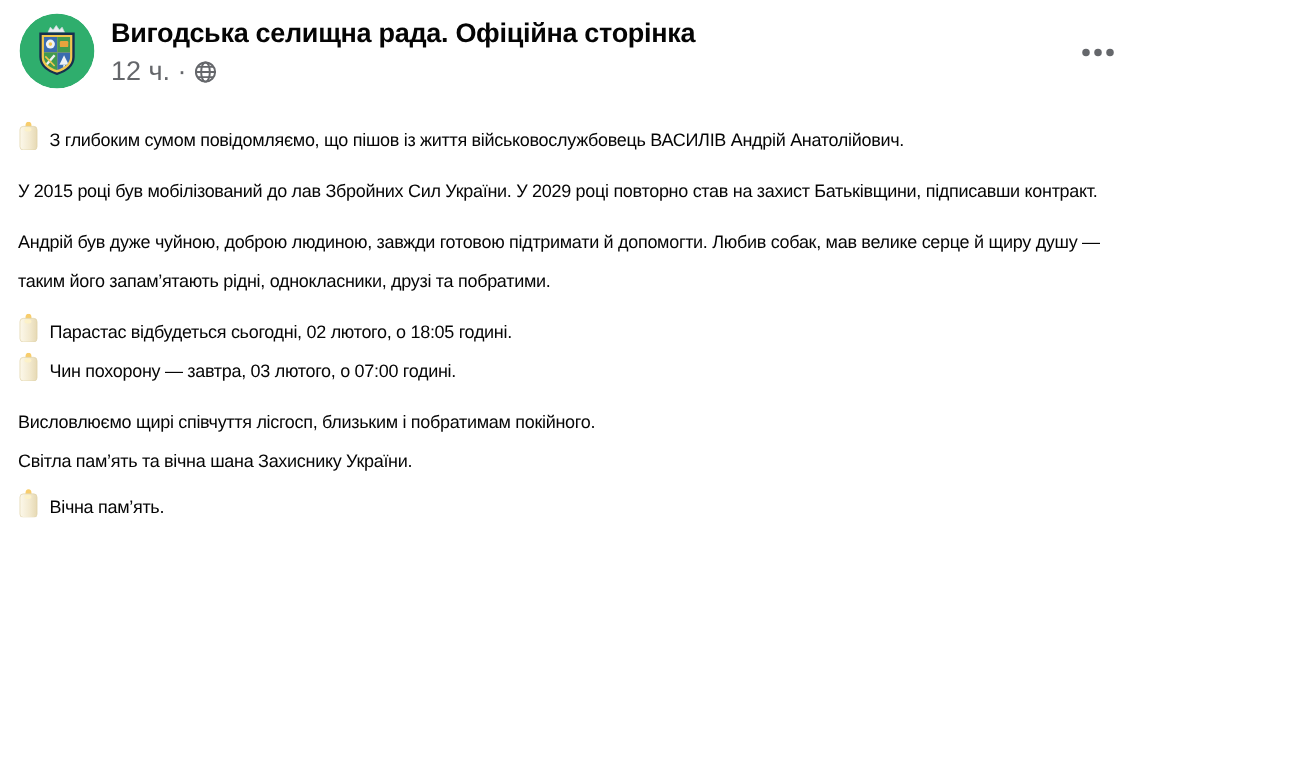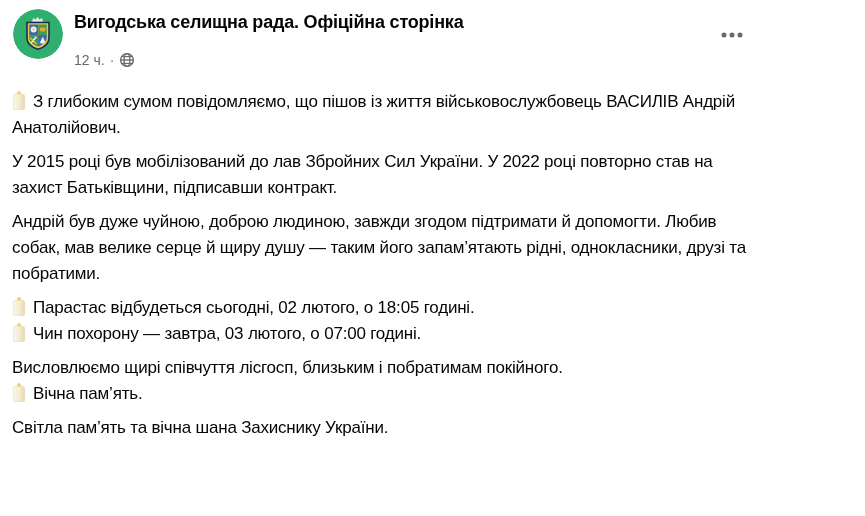--- a/index.html
+++ b/index.html
@@ -37,38 +37,38 @@
     font-weight: 700;
     color: #050505;
     line-height: 24px;
     letter-spacing: -0.2px;
     cursor: pointer;
   }
   .meta {
     display: flex;
     align-items: center;
     gap: 5px;
-    margin-top: 18px;
-    font-size: 14px;
+    margin-top: 3px;
+    font-size: 18px;
     color: #65676b;
   }
   .meta .sep { color: #65676b; }
   .globe { display: inline-block; }
   .more-btn {
     margin-left: auto;
     margin-top: 17px;
     padding: 2px;
     cursor: pointer;
     border-radius: 50%;
   }
   
   .content {
     padding: 0 12px;
     margin-top: 21px;
-    font-size: 17px;
+    font-size: 12px;
     line-height: 26px;
     color: #050505;
     letter-spacing: -0.2px;
   }
   .para { margin: 0 0 8px 0; }
   .para.tight { margin-bottom: 0; }
   .para.small-gap { margin-bottom: 5px; }
   .candle {
     width: 14px;
     height: 19px;
@@ -152,47 +152,47 @@
   <div class="content">
 
     <div class="para">
       <svg class="candle">
           <use href="#candle-sym"></use>
         </svg><span>З глибоким сумом повідомляємо, що пішов із життя військовослужбовець ВАСИЛІВ Андрій Анатолійович.</span>
     </div>
 
 
     <div class="para">
-      <span>У 2015 році був мобілізований до лав Збройних Сил України. У 2022 році повторно став на захист Батьківщини, підписавши контракт.</span>
+      <span>У 2015 році був мобілізований до лав Збройних Сил України. У 2029 році повторно став на захист Батьківщини, підписавши контракт.</span>
     </div>
 
     <div class="para">
-      <span>Андрій був дуже чуйною, доброю людиною, завжди згодом підтримати й допомогти. Любив собак, мав велике серце й щиру душу — таким його запам’ятають рідні, однокласники, друзі та побратими.</span>
+      <span>Андрій був дуже чуйною, доброю людиною, завжди готовою підтримати й допомогти. Любив собак, мав велике серце й щиру душу — таким його запам’ятають рідні, однокласники, друзі та побратими.</span>
     </div>
 
     <div class="para tight">
       <svg class="candle">
           <use href="#candle-sym"></use>
         </svg><span>Парастас відбудеться сьогодні, 02 лютого, о 18:05 годині.</span>
     </div>
 
     <div class="para">
       <svg class="candle">
           <use href="#candle-sym"></use>
         </svg><span>Чин похорону — завтра, 03 лютого, о 07:00 годині.</span>
     </div>
 
     <div class="para tight">
       <span>Висловлюємо щирі співчуття лісгосп, близьким і побратимам покійного.</span>
     </div>
 
+    <div class="para small-gap">
+      <span>Світла пам’ять та вічна шана Захиснику України.</span>
+    </div>
+
     <div class="para">
       <svg class="candle">
           <use href="#candle-sym"></use>
         </svg><span>Вічна пам’ять.</span>
     </div>
 
-    <div class="para small-gap">
-      <span>Світла пам’ять та вічна шана Захиснику України.</span>
-    </div>
-
   </div>
 </div>
 
 </body></html>

